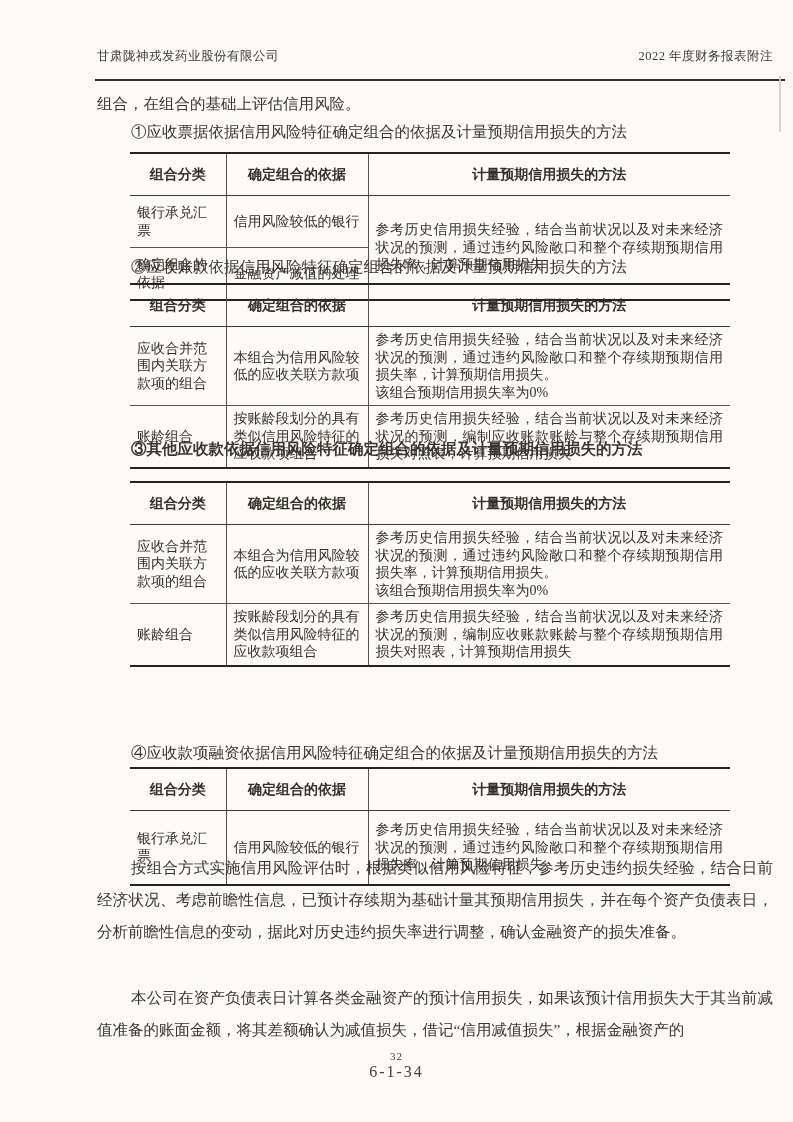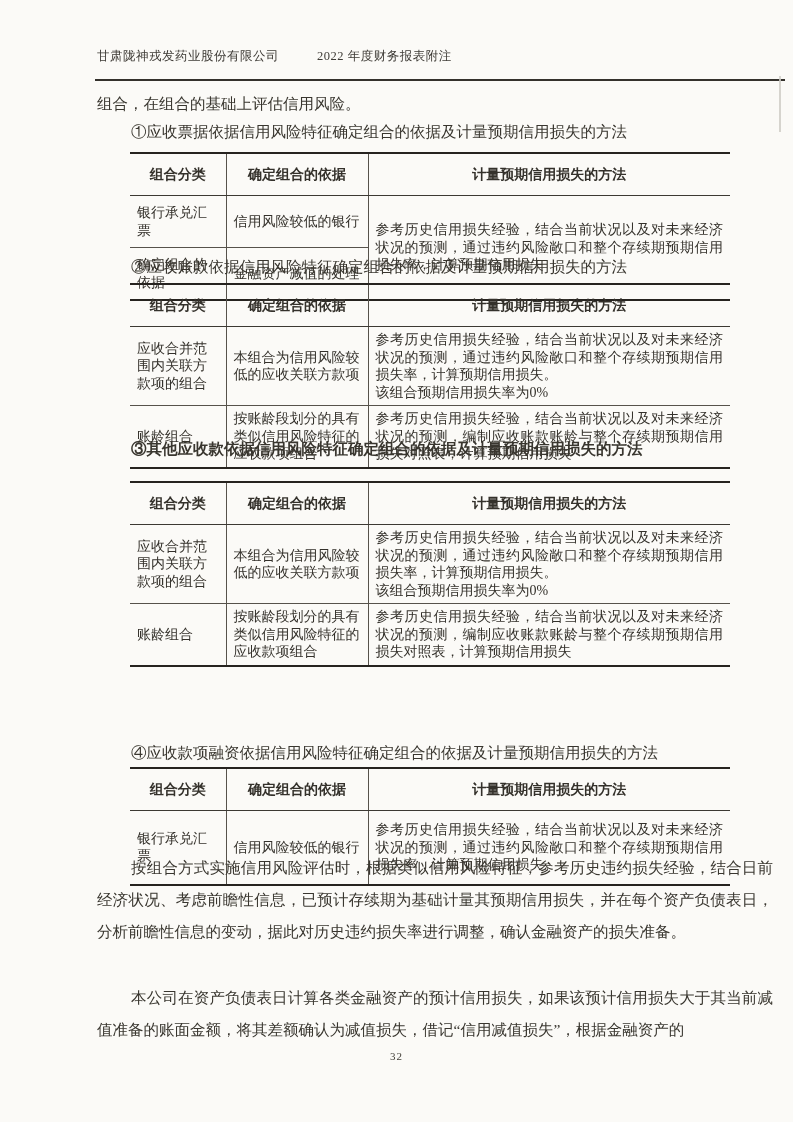--- a/index.html
+++ b/index.html
@@ -4,21 +4,21 @@
 <style>
   html,body { margin:0; padding:0; background:#e8e8e6; }
   .page {
     position:relative; width:793px; height:1122px; margin:0 auto;
     background:#fbfaf7; overflow:hidden;
     font-family:"Liberation Serif","DejaVu Serif",serif;
     color:#2d2b28;
   }
   
   .hdr { position:absolute; top:48px; left:97px; width:676px;
-         display:flex; 
+         display:flex; justify-content:space-between;
          font-size:12.5px; color:#3e3b36; letter-spacing:.5px;gap:38px; }
   .hdr-rule { position:absolute; top:79px; left:95px; width:690px;
               height:1.5px; background:#34312c; }
   .scan-line { position:absolute; top:76px; left:779px; width:2px; height:56px;
                background:#cfcdc7; opacity:.85; }
 
   
   .txt { position:absolute; left:97px; width:676px;
          font-size:15.5px; line-height:32px; color:#39362f;
          text-align:justify; margin:0; }
@@ -174,14 +174,15 @@
       </tr>
     </tbody>
   </table>
 
   <p class="txt paraA">按组合方式实施信用风险评估时，根据类似信用风险特征，参考历史违约损失经验，结合日前经济状况、考虑前瞻性信息，已预计存续期为基础计量其预期信用损失，并在每个资产负债表日，分析前瞻性信息的变动，据此对历史违约损失率进行调整，确认金融资产的损失准备。</p>
 
 
   <p class="txt paraB">本公司在资产负债表日计算各类金融资产的预计信用损失，如果该预计信用损失大于其当前减值准备的账面金额，将其差额确认为减值损失，借记“信用减值损失”，根据金融资产的</p>
 
   <div class="foot pgnum">32</div>
+  <div class="foot doccode">6-1-34</div>
 
 </div>
 
 </body></html>

